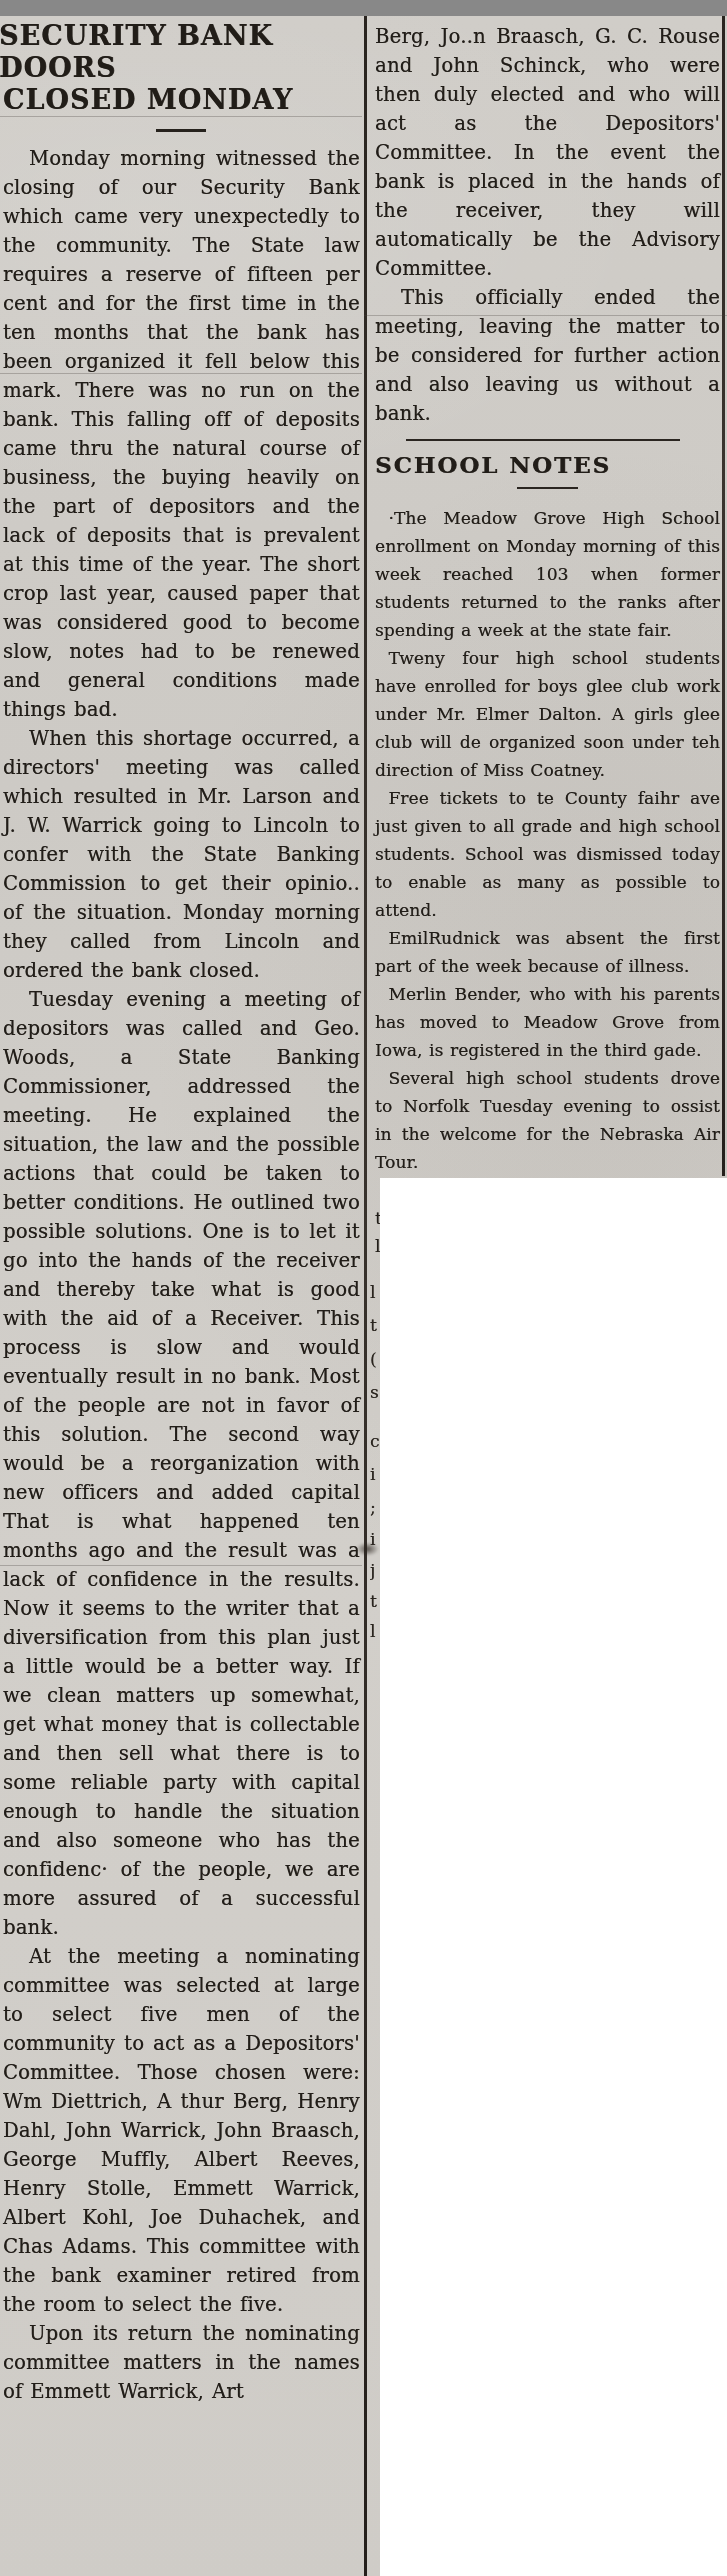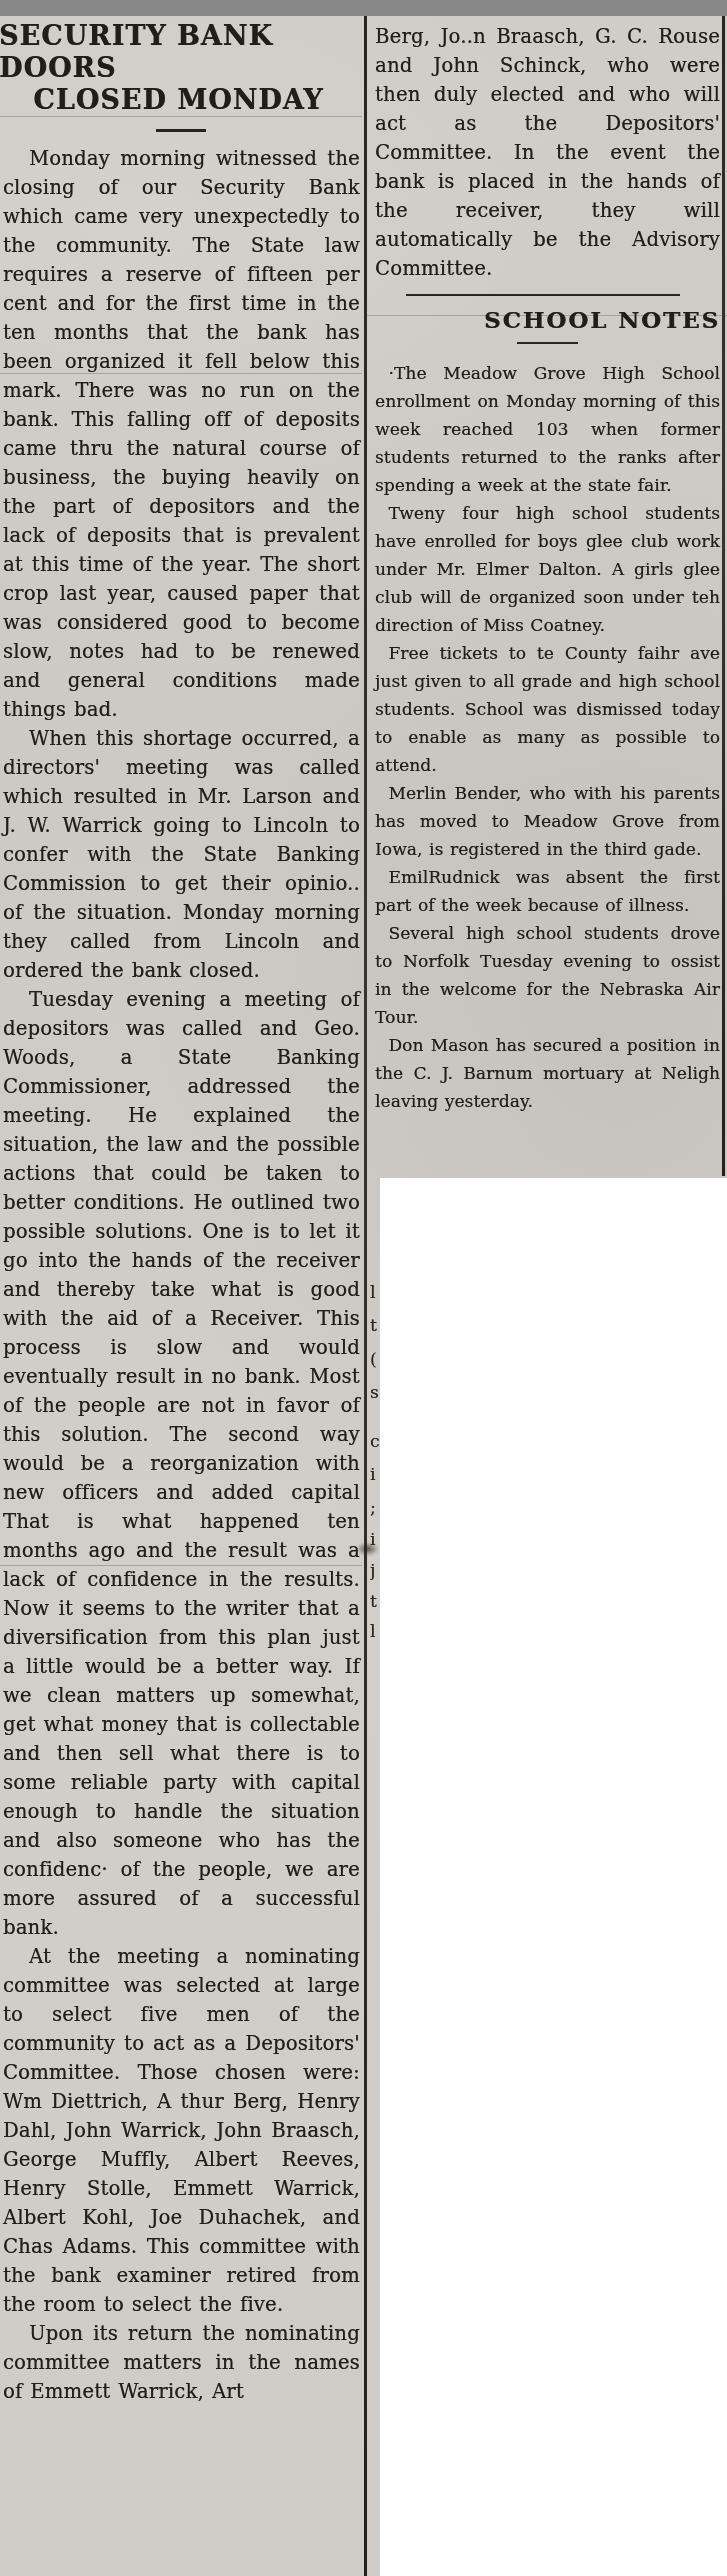--- a/index.html
+++ b/index.html
@@ -24,32 +24,32 @@
   }
   .v-rule{
     position:absolute;top:0;width:2.9px;background:linear-gradient(180deg,#29241f,#3a342e 40%,#241f1b);
   }
   .v-rule.mid{left:364px;height:2576px;}
   .v-rule.edge{left:722px;height:1160px;}
   
   .headline{font-weight:bold;font-size:27px;line-height:32px;letter-spacing:1px;
     text-shadow:0.4px 0.4px 0.6px rgba(25,20,15,0.75);}
   .headline .l1{margin-left:-3.8px;}
-  .headline .l2{text-align:center;padding-right:5.8px;}
+  .headline .l2{text-align:left;padding-right:5.8px;}
   .head-divider{width:50px;height:2.9px;background:#26221d;margin:13.4px auto 11.5px auto;}
   
   .art p{
     margin:0;font-size:19.6px;line-height:29px;
     text-align:justify;text-indent:26px;
     letter-spacing:0.2px;word-spacing:1.5px;
     text-shadow:0.3px 0.3px 0.5px rgba(30,25,20,0.65);
   }
   
   .sn-rule{height:1.9px;background:#2a2520;margin:11.5px 40px 0 31px;}
-  .sn-head{font-size:23px;font-weight:bold;text-align:right;letter-spacing:1.9px;margin:9.6px 0 0 0;
+  .sn-head{font-size:23px;font-weight:bold;text-align:left;letter-spacing:1.9px;margin:9.6px 0 0 0;
     text-shadow:0.4px 0.4px 0.6px rgba(25,20,15,0.75);}
   .sn-dash{width:61px;height:1.9px;background:#2a2520;margin:9.6px auto 14.4px auto;}
   .sn p{
     margin:0;font-size:17px;line-height:28px;
     text-align:justify;text-indent:13.4px;
     letter-spacing:0.1px;word-spacing:1px;
     text-shadow:0.3px 0.3px 0.4px rgba(30,25,20,0.6);
   }
   
   .h-artifact{position:absolute;height:1px;background:rgba(70,64,58,0.30);}
@@ -85,32 +85,33 @@
       <p>When this shortage occurred, a directors' meeting was called which resulted in Mr. Larson and J. W. Warrick going to Lincoln to confer with the State Banking Commission to get their opinio.. of the situation. Monday morning they called from Lincoln and ordered the bank closed.</p>
       <p>Tuesday evening a meeting of depositors was called and Geo. Woods, a State Banking Commissioner, addressed the meeting. He explained the situation, the law and the possible actions that could be taken to better conditions. He outlined two possible solutions. One is to let it go into the hands of the receiver and thereby take what is good with the aid of a Receiver. This process is slow and would eventually result in no bank. Most of the people are not in favor of this solution. The second way would be a reorganization with new officers and added capital That is what happened ten months ago and the result was a lack of confidence in the results. Now it seems to the writer that a diversification from this plan just a little would be a better way. If we clean matters up somewhat, get what money that is collectable and then sell what there is to some reliable party with capital enough to handle the situation and also someone who has the confidenc· of the people, we are more assured of a successful bank.</p>
       <p>At the meeting a nominating committee was selected at large to select five men of the community to act as a Depositors' Committee. Those chosen were: Wm Diettrich, A thur Berg, Henry Dahl, John Warrick, John Braasch, George Muffly, Albert Reeves, Henry Stolle, Emmett Warrick, Albert Kohl, Joe Duhachek, and Chas Adams. This committee with the bank examiner retired from the room to select the five.</p>
       <p>Upon its return the nominating committee matters in the names of Emmett Warrick, Art</p>
     </div>
   </div>
 
   <div class="col-right">
     <div class="art">
       <p style="text-indent:0;">Berg, Jo..n Braasch, G. C. Rouse and John Schinck, who were then duly elected and who will act as the Depositors' Committee. In the event the bank is placed in the hands of the receiver, they will automatically be the Advisory Committee.</p>
+      <p>This officially ended the meeting, leaving the matter to be considered for further action and also leaving us without a bank.</p>
     </div>
 
     <div class="sn-rule"></div>
     <h2 class="sn-head">SCHOOL NOTES</h2>
     <div class="sn-dash"></div>
 
     <div class="sn">
       <p>·The Meadow Grove High School enrollment on Monday morning of this week reached 103 when former students returned to the ranks after spending a week at the state fair.</p>
       <p>Tweny four high school students have enrolled for boys glee club work under Mr. Elmer Dalton. A girls glee club will de organized soon under teh direction of Miss Coatney.</p>
       <p>Free tickets to te County faihr ave just given to all grade and high school students. School was dismissed today to enable as many as possible to attend.</p>
+      <p>EmilRudnick was absent the first part of the week because of illness.</p>
       <p>Merlin Bender, who with his parents has moved to Meadow Grove from Iowa, is registered in the third gade.</p>
-      <p>EmilRudnick was absent the first part of the week because of illness.</p>
       <p>Several high school students drove to Norfolk Tuesday evening to ossist in the welcome for the Nebraska Air Tour.</p>
       <p>Don Mason has secured a position in the C. J. Barnum mortuary at Neligh leaving yesterday.</p>
     </div>
   </div>
 
   <span class="fragment" style="top:1267px;">l</span>
   <span class="fragment" style="top:1300px;">t</span>
   <span class="fragment" style="top:1334px;">(</span>
   <span class="fragment" style="top:1367px;">s</span>
   <span class="fragment" style="top:1416px;">c</span>

